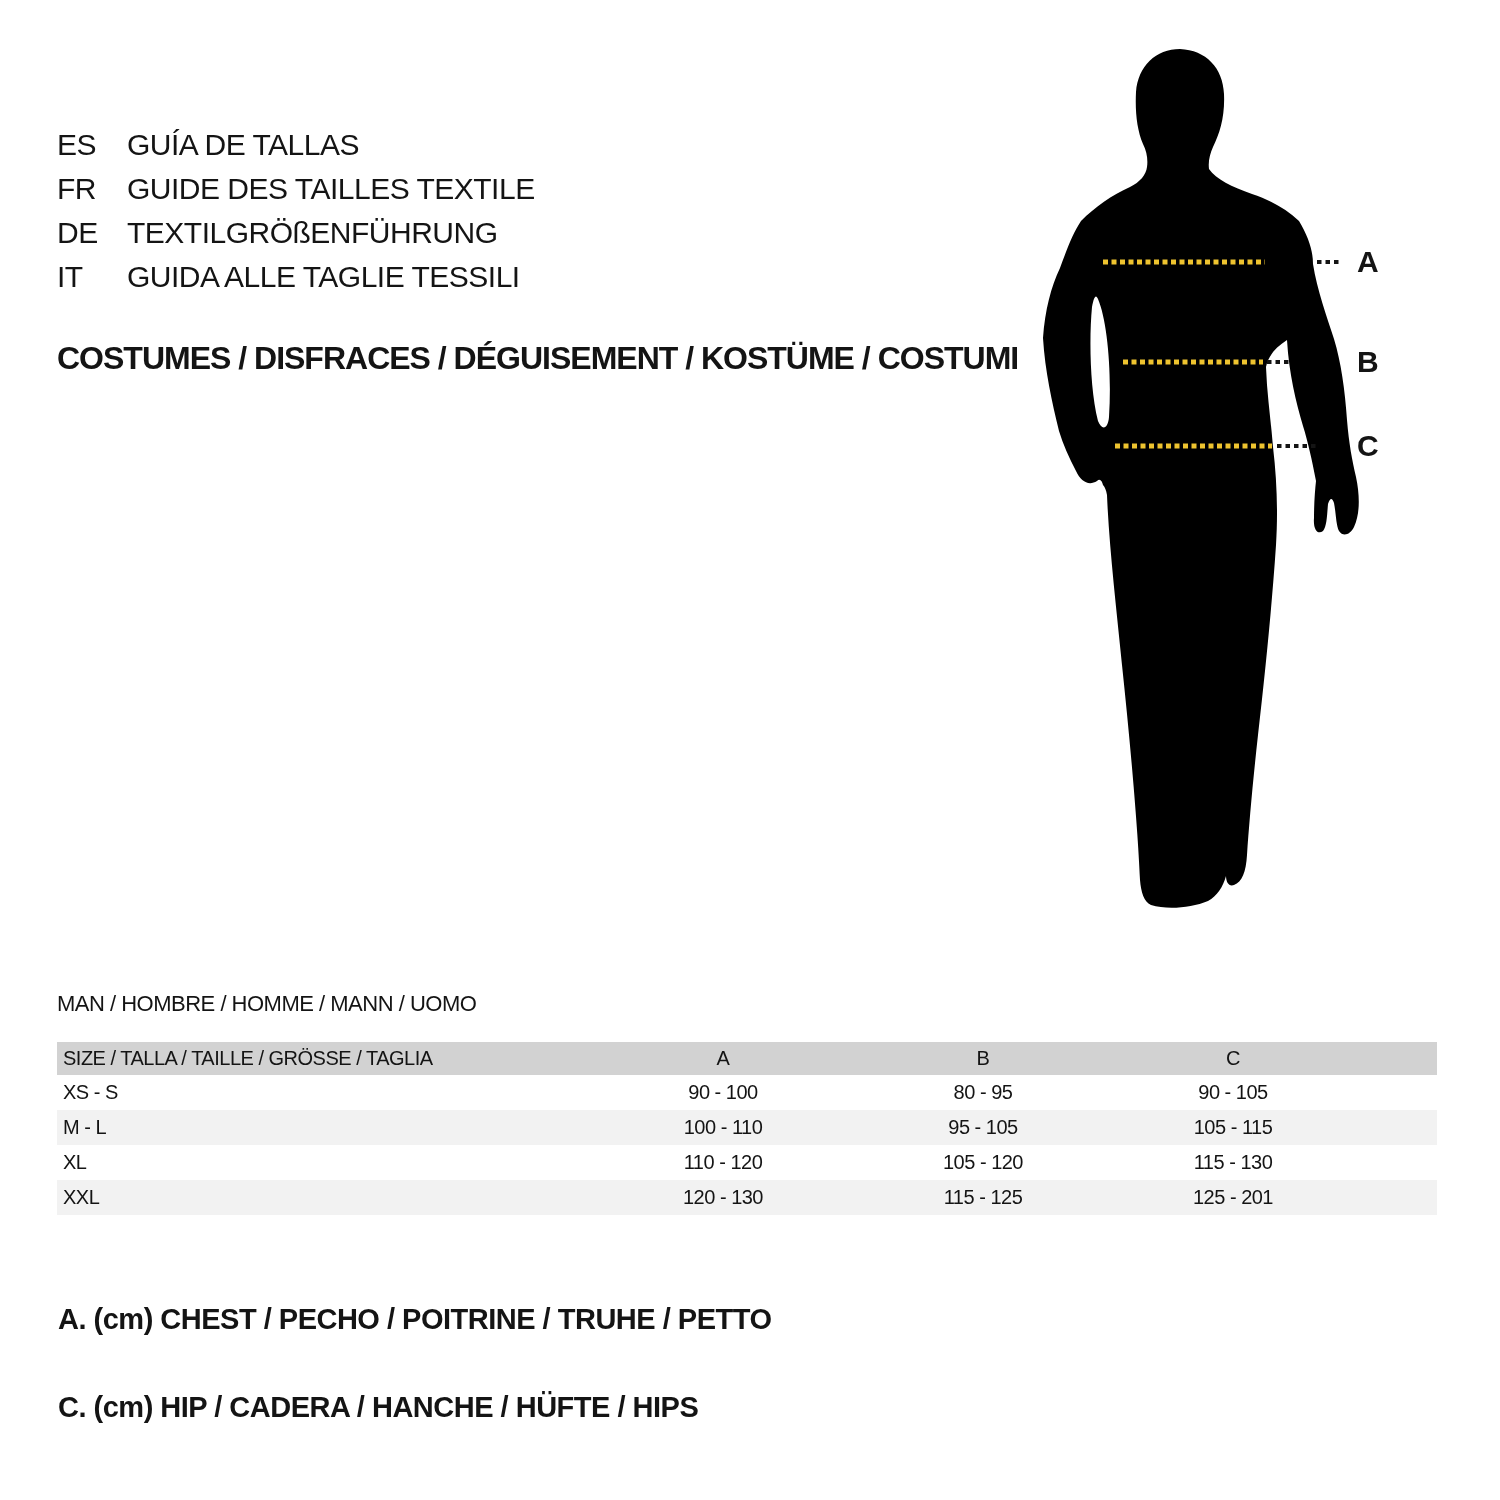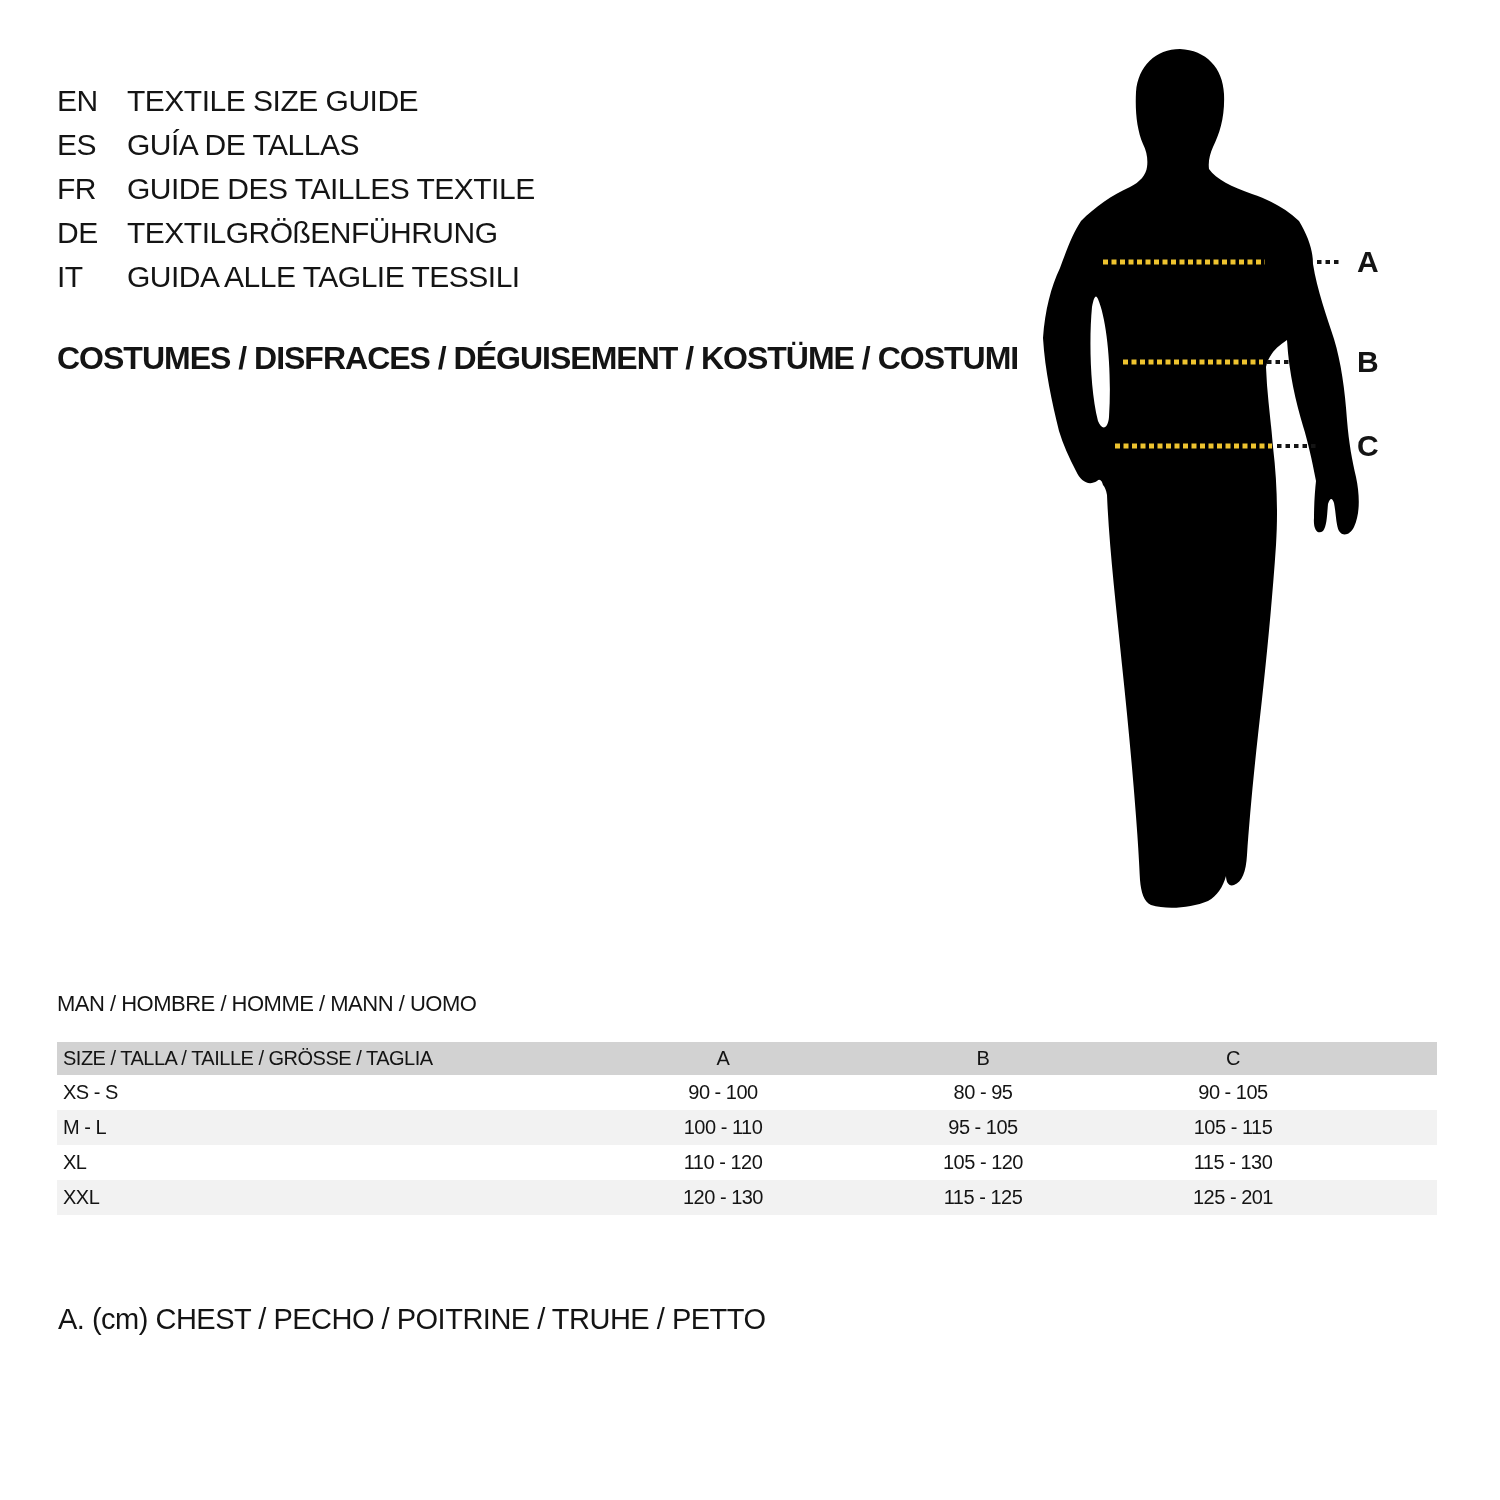--- a/index.html
+++ b/index.html
@@ -24,30 +24,27 @@
   .size-table{position:absolute;left:57px;top:1042px;width:1380px;font-size:20px;font-weight:400;letter-spacing:-0.5px;}
   .t-row{position:relative;height:35px;line-height:35px;}
   .t-head{height:33px;line-height:33px;background:#d2d2d2;}
   .t-alt{background:#f2f2f2;text-decoration:underline;}
   .c-label{position:absolute;left:6px;white-space:nowrap;}
   .c-a,.c-b,.c-c{position:absolute;width:200px;text-align:center;white-space:nowrap;}
   .c-a{left:566px;}
   .c-b{left:826px;}
   .c-c{left:1076px;}
   
-  .legend-row{position:absolute;left:58px;font-size:29px;font-weight:400;letter-spacing:-0.5px;white-space:nowrap;line-height:33px;}
+  .legend-row{position:absolute;left:58px;font-size:29px;font-weight:700;letter-spacing:-0.5px;white-space:nowrap;line-height:33px;}
 </style>
 </head>
 <body>
 
 <div class="canvas">
 
-  <div class="lang-row" style="top:84px">
-    <span class="lang-code">EN</span><span>TEXTILE SIZE GUIDE</span>
-  </div>
   <div class="lang-row" style="top:128px">
     <span class="lang-code">ES</span><span>GUÍA DE TALLAS</span>
   </div>
   <div class="lang-row" style="top:172px">
     <span class="lang-code">FR</span><span>GUIDE DES TAILLES TEXTILE</span>
   </div>
   <div class="lang-row" style="top:216px">
     <span class="lang-code">DE</span><span>TEXTILGRÖßENFÜHRUNG</span>
   </div>
   <div class="lang-row" style="top:260px">
@@ -150,14 +147,15 @@
     </div>
     <div class="t-row t-alt">
       <span class="c-label">XXL</span>
       <span class="c-a">120 - 130</span>
       <span class="c-b">115 - 125</span>
       <span class="c-c">125 - 201</span>
     </div>
   </div>
 
   <div class="legend-row" style="top:1303px">A. (cm) CHEST / PECHO / POITRINE / TRUHE / PETTO</div>
+  <div class="legend-row" style="top:1391px">C. (cm) HIP / CADERA / HANCHE / HÜFTE / HIPS</div>
 
 </div>
 
 </body></html>

